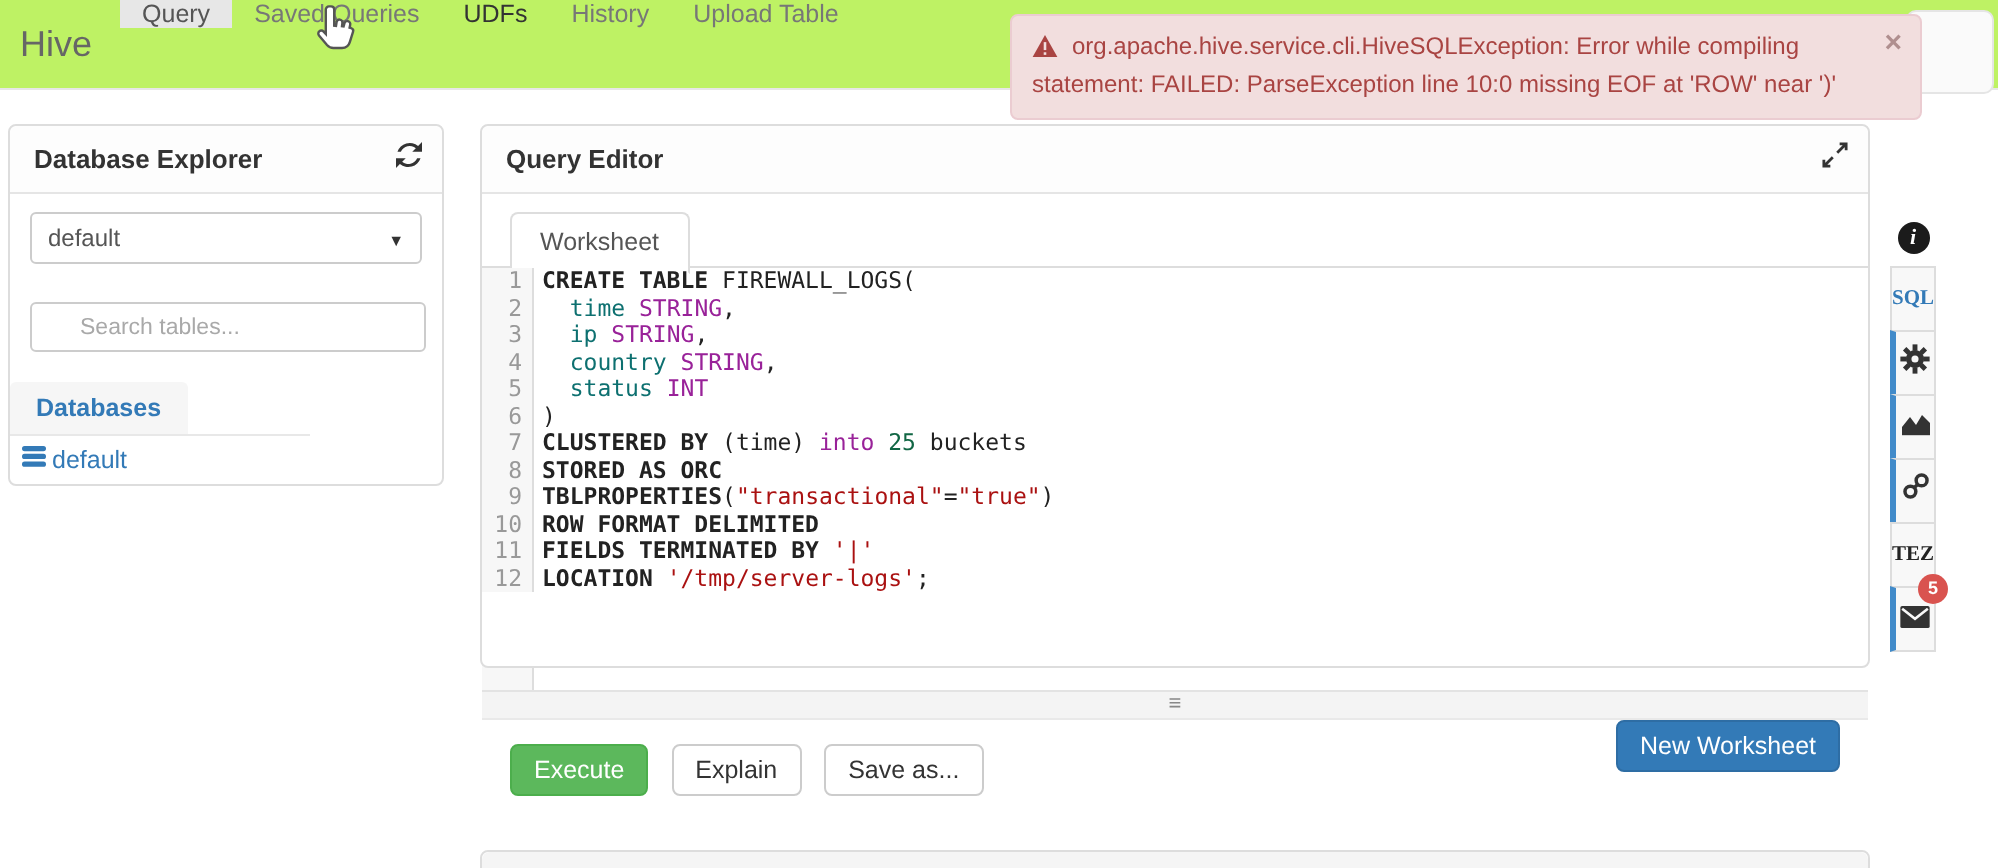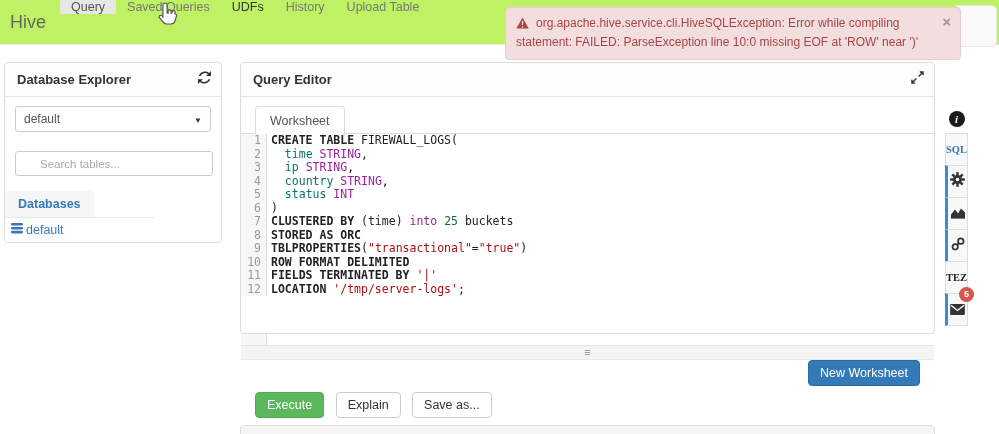--- a/index.html
+++ b/index.html
@@ -117,21 +117,21 @@
   .tk-num { color:#116644; }
   .tk-str { color:#aa1111; }
 
   .resize-strip {
     height:15px; background:#f4f4f4; border-top:1px solid #e3e3e3; border-bottom:1px solid #e9e9e9;
     text-align:center; cursor:ns-resize; color:#888; font-size:11px; line-height:13px;
   }
   .editor-footer { position:relative; padding:12px 14px; }
   .btn {
     display:inline-block; font-size:12.5px; padding:5px 11px; border-radius:4px;
-    cursor:pointer; border:1px solid #ccc; background:#fff; color:#333; margin-right:7px;margin-top:20px;
+    cursor:pointer; border:1px solid #ccc; background:#fff; color:#333; margin-right:7px;
   }
   .btn-success { background:#5cb85c; border-color:#4cae4c; color:#fff; }
   .btn-primary { background:#337ab7; border-color:#2e6da4; color:#fff; position:absolute; right:14px; top:0; margin:0; }
 
   
   #bottom-panel { left:240px; top:425px; width:695px; height:14px; }
   #bottom-panel .sliver { height:100%; background:#f5f5f5; border-radius:4px 4px 0 0; }
 
   
   .dock { position:absolute; left:945px; top:103px; width:23px; z-index:1; }

